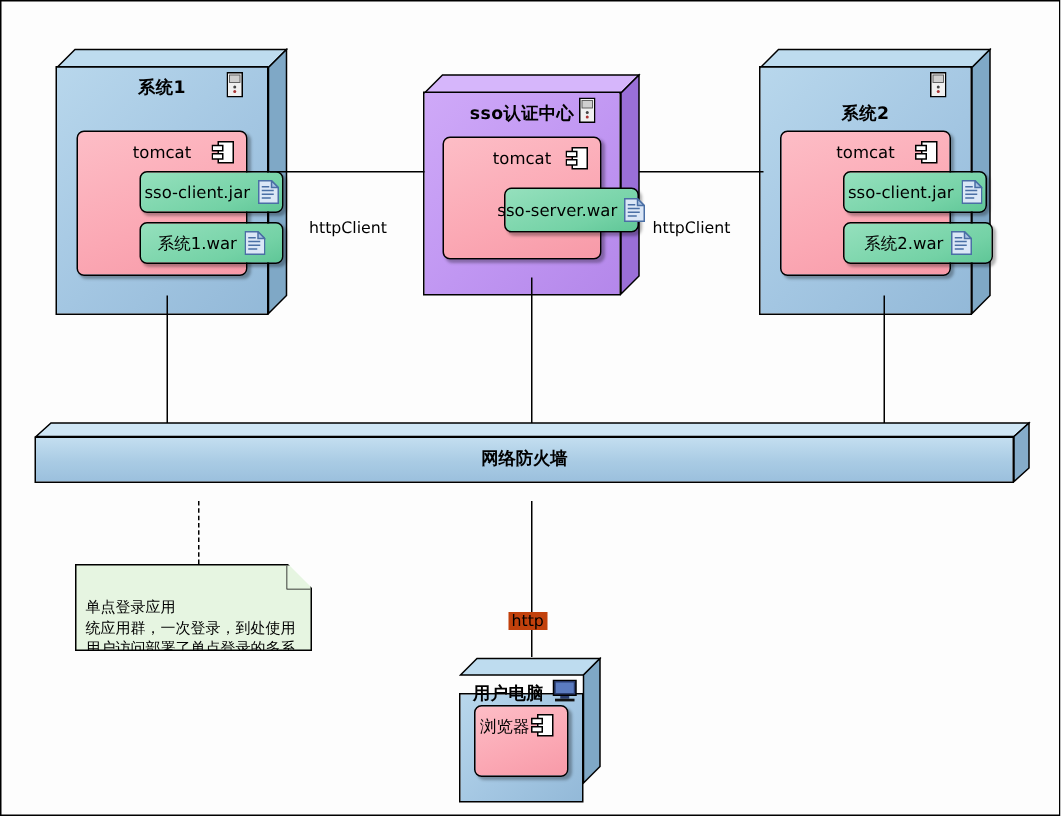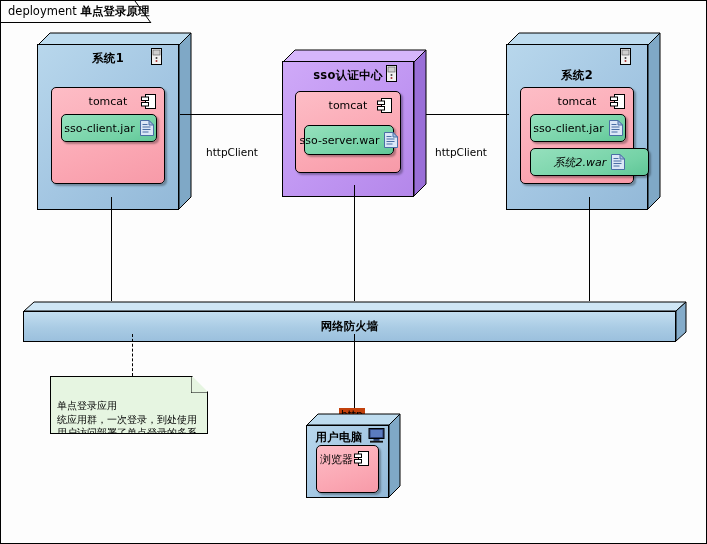--- a/index.html
+++ b/index.html
@@ -69,21 +69,21 @@
     text-align:center;font-size:11px;color:#000;
   }
   .comp-icon{position:absolute;width:16px;height:17px;}
   
   .artifact{
     position:absolute;
     border:1px solid #000;
     border-radius:5px;
     box-sizing:border-box;
     box-shadow:2px 2px 2px rgba(0,0,0,.30);
-    display:flex;align-items:center;justify-content:center;
+    display:flex;align-items:center;justify-content:center;margin-left:32px;
   }
   .artifact .a-label{
     font-size:11px;color:#000;font-weight:normal;white-space:nowrap;
   }
   .art-icon{width:14px;height:16px;margin-left:5px;flex:0 0 auto;}
   
   .fw{position:absolute;}
   .fw .fw-face{
     position:absolute;left:0;bottom:0;
     border:1px solid #000;box-sizing:border-box;
@@ -119,30 +119,20 @@
   .link-label{
     position:absolute;font-size:10.5px;color:#000;white-space:nowrap;margin-top:44px;
   }
   .monitor-icon{position:absolute;width:17px;height:15px;}
 </style>
 </head>
 <body>
 
 <div id="canvas">
 
-  <div class="frame-tab">
-    <div class="tab-shape"></div>
-    <svg class="tab-slash" viewBox="0 0 18 22">
-      <line x1="1" y1="0" x2="17" y2="22" stroke="#000" stroke-width="1"></line>
-    </svg>
-    <div class="tab-label">
-      <span>deployment</span>
-      <b>单点登录原理</b>
-    </div>
-  </div>
 
   <div class="node" style="left:36px;top:31px;width:155px;height:178px;">
     <svg class="depth-top" style="left:0;top:0;width:155px;height:178px;" viewBox="0 0 155 178">
       <polygon points="1,13 13,1 154,1 142,13" fill="#bedcef" stroke="#000" stroke-width="1"></polygon>
       <polygon points="142,13 154,1 154,165 142,177" fill="#7fa8c6" stroke="#000" stroke-width="1"></polygon>
     </svg>
     <div class="face" style="width:142px;height:166px;background:linear-gradient(135deg,#b8d7ec 0%,#a3c6e2 55%,#93b9d8 100%);"></div>
     <div class="title" style="top:19px;left:0;width:142px;">系统1</div>
     <svg class="dev-icon" style="left:114px;top:16px;" viewBox="0 0 11 17">
       <rect x="0.5" y="0.5" width="10" height="16" fill="#f0f0f0" stroke="#000"></rect>
@@ -162,20 +152,31 @@
         <span class="a-label">sso-client.jar</span>
         <svg class="art-icon" viewBox="0 0 14 16">
           <polygon points="0.5,0.5 9,0.5 13.5,5 13.5,15.5 0.5,15.5" fill="#dbe7f7" stroke="#4a6fa5"></polygon>
           <polygon points="9,0.5 13.5,5 9,5" fill="#a9c2e3" stroke="#4a6fa5"></polygon>
           <rect x="2.5" y="4" width="5" height="1" fill="#4a6fa5"></rect>
           <rect x="2.5" y="6.5" width="8" height="1" fill="#4a6fa5"></rect>
           <rect x="2.5" y="9" width="8" height="1" fill="#4a6fa5"></rect>
           <rect x="2.5" y="11.5" width="6" height="1" fill="#4a6fa5"></rect>
         </svg>
       </div>
+      <div class="artifact" style="left:9px;top:60px;width:96px;height:28px;background:linear-gradient(160deg,#95e0bd 0%,#74d2a6 70%,#5fc697 100%);">
+        <span class="a-label">系统1.war</span>
+        <svg class="art-icon" viewBox="0 0 14 16">
+          <polygon points="0.5,0.5 9,0.5 13.5,5 13.5,15.5 0.5,15.5" fill="#dbe7f7" stroke="#4a6fa5"></polygon>
+          <polygon points="9,0.5 13.5,5 9,5" fill="#a9c2e3" stroke="#4a6fa5"></polygon>
+          <rect x="2.5" y="4" width="5" height="1" fill="#4a6fa5"></rect>
+          <rect x="2.5" y="6.5" width="8" height="1" fill="#4a6fa5"></rect>
+          <rect x="2.5" y="9" width="8" height="1" fill="#4a6fa5"></rect>
+          <rect x="2.5" y="11.5" width="6" height="1" fill="#4a6fa5"></rect>
+        </svg>
+      </div>
     </div>
   </div>
 
   <div class="node" style="left:281px;top:48px;width:145px;height:148px;">
     <svg class="depth-top" style="left:0;top:0;width:145px;height:148px;" viewBox="0 0 145 148">
       <polygon points="1,13 13,1 144,1 132,13" fill="#d6b6fb" stroke="#000" stroke-width="1"></polygon>
       <polygon points="132,13 144,1 144,135 132,147" fill="#9a6fd8" stroke="#000" stroke-width="1"></polygon>
     </svg>
     <div class="face" style="width:132px;height:136px;background:linear-gradient(135deg,#cfa9f8 0%,#c096f2 55%,#b487ea 100%);"></div>
     <div class="title" style="top:19px;left:0;width:132px;">sso认证中心</div>
@@ -232,21 +233,21 @@
         <span class="a-label">sso-client.jar</span>
         <svg class="art-icon" viewBox="0 0 14 16">
           <polygon points="0.5,0.5 9,0.5 13.5,5 13.5,15.5 0.5,15.5" fill="#dbe7f7" stroke="#4a6fa5"></polygon>
           <polygon points="9,0.5 13.5,5 9,5" fill="#a9c2e3" stroke="#4a6fa5"></polygon>
           <rect x="2.5" y="4" width="5" height="1" fill="#4a6fa5"></rect>
           <rect x="2.5" y="6.5" width="8" height="1" fill="#4a6fa5"></rect>
           <rect x="2.5" y="9" width="8" height="1" fill="#4a6fa5"></rect>
           <rect x="2.5" y="11.5" width="6" height="1" fill="#4a6fa5"></rect>
         </svg>
       </div>
-      <div class="artifact" style="left:9px;top:60px;width:119px;height:28px;background:linear-gradient(160deg,#95e0bd 0%,#74d2a6 70%,#5fc697 100%);font-style:italic;">
+      <div class="artifact" style="left:9px;top:60px;width:100px;height:28px;background:linear-gradient(160deg,#95e0bd 0%,#74d2a6 70%,#5fc697 100%);">
         <span class="a-label">系统2.war</span>
         <svg class="art-icon" viewBox="0 0 14 16">
           <polygon points="0.5,0.5 9,0.5 13.5,5 13.5,15.5 0.5,15.5" fill="#dbe7f7" stroke="#4a6fa5"></polygon>
           <polygon points="9,0.5 13.5,5 9,5" fill="#a9c2e3" stroke="#4a6fa5"></polygon>
           <rect x="2.5" y="4" width="5" height="1" fill="#4a6fa5"></rect>
           <rect x="2.5" y="6.5" width="8" height="1" fill="#4a6fa5"></rect>
           <rect x="2.5" y="9" width="8" height="1" fill="#4a6fa5"></rect>
           <rect x="2.5" y="11.5" width="6" height="1" fill="#4a6fa5"></rect>
         </svg>
       </div>
@@ -256,21 +257,21 @@
   <div class="link hline" style="left:179px;top:113px;width:103px;"></div>
   <div class="link-label" style="left:205px;top:101px;">httpClient</div>
 
   <div class="link hline" style="left:425px;top:113px;width:83px;"></div>
   <div class="link-label" style="left:434px;top:101px;">httpClient</div>
 
   <div class="link vline" style="left:110px;top:196px;height:104px;"></div>
   <div class="link vline" style="left:353px;top:184px;height:116px;"></div>
   <div class="link vline" style="left:588px;top:196px;height:104px;"></div>
 
-  <div class="fw" style="left:22px;top:300px;width:664px;height:41px;">
+  <div class="fw" style="left:22px;top:280px;width:664px;height:41px;">
     <svg class="depth-top" style="left:0;top:0;width:664px;height:41px;" viewBox="0 0 664 41" preserveAspectRatio="none">
       <polygon points="1,10 11,1 663,1 653,10" fill="#cfe6f5" stroke="#000" stroke-width="1"></polygon>
       <polygon points="653,10 663,1 663,31 653,40" fill="#85acca" stroke="#000" stroke-width="1"></polygon>
     </svg>
     <div class="fw-face" style="width:653px;height:31px;background:linear-gradient(180deg,#c3def0 0%,#a9cbe4 55%,#9bc0dd 100%);"></div>
     <div class="fw-label" style="width:653px;top:25px;">网络防火墙</div>
   </div>
 
   <div class="dash" style="left:131px;top:333px;height:42px;"></div>
 
@@ -282,21 +283,21 @@
     <div class="note-text">
       <div>单点登录应用</div>
       <div>统应用群，一次登录，到处使用</div>
       <div>用户访问部署了单点登录的多系</div>
     </div>
   </div>
 
   <div class="link vline" style="left:353px;top:333px;height:104px;"></div>
   <div class="link-label" style="left:338px;top:363px;background:#c2410c;padding:0 2px;">http</div>
 
-  <div class="node" style="left:305px;top:412px;width:95px;height:85px;">
+  <div class="node" style="left:305px;top:437px;width:95px;height:97px;">
     <svg class="depth-top" style="left:0;top:0;width:95px;height:85px;" viewBox="0 0 95 85">
       <polygon points="1,12 12,1 94,1 83,12" fill="#bedcef" stroke="#000" stroke-width="1"></polygon>
       <polygon points="83,12 94,1 94,73 83,84" fill="#7fa8c6" stroke="#000" stroke-width="1"></polygon>
     </svg>
     <div class="face" style="width:83px;height:73px;background:linear-gradient(135deg,#b8d7ec 0%,#a3c6e2 55%,#93b9d8 100%);"></div>
     <div class="title" style="top:17px;left:0;width:66px;text-align:center;">用户电脑</div>
     <svg class="monitor-icon" style="left:62px;top:15px;" viewBox="0 0 17 15">
       <rect x="1" y="0.5" width="15" height="10" fill="#2a3c6e" stroke="#000"></rect>
       <rect x="2.5" y="2" width="12" height="7" fill="#5b7bbf"></rect>
       <rect x="5.5" y="11" width="6" height="1.8" fill="#2a3c6e"></rect>

